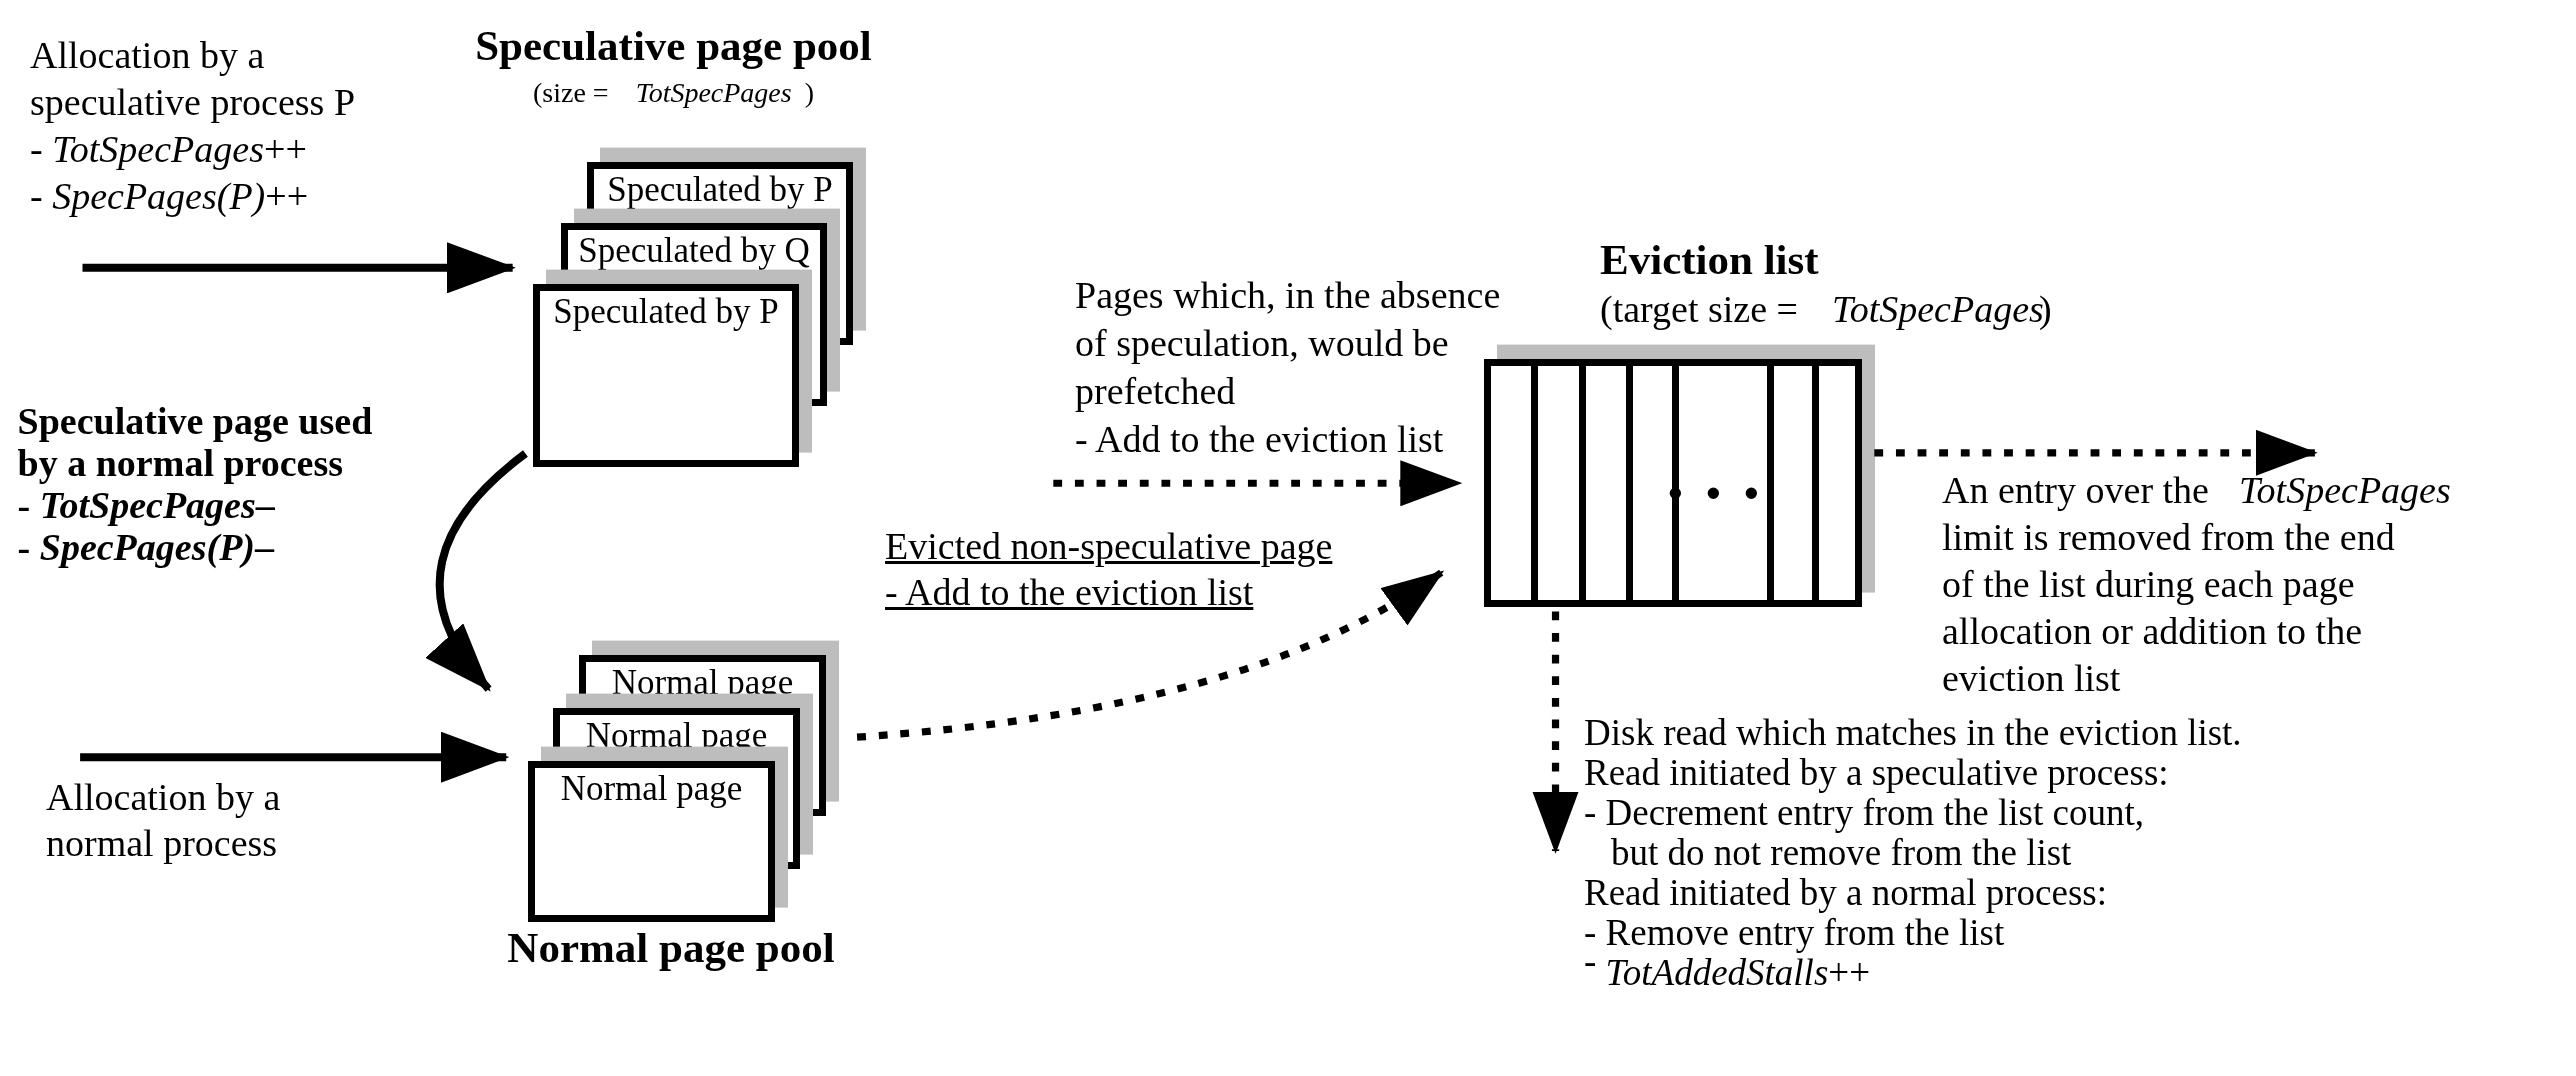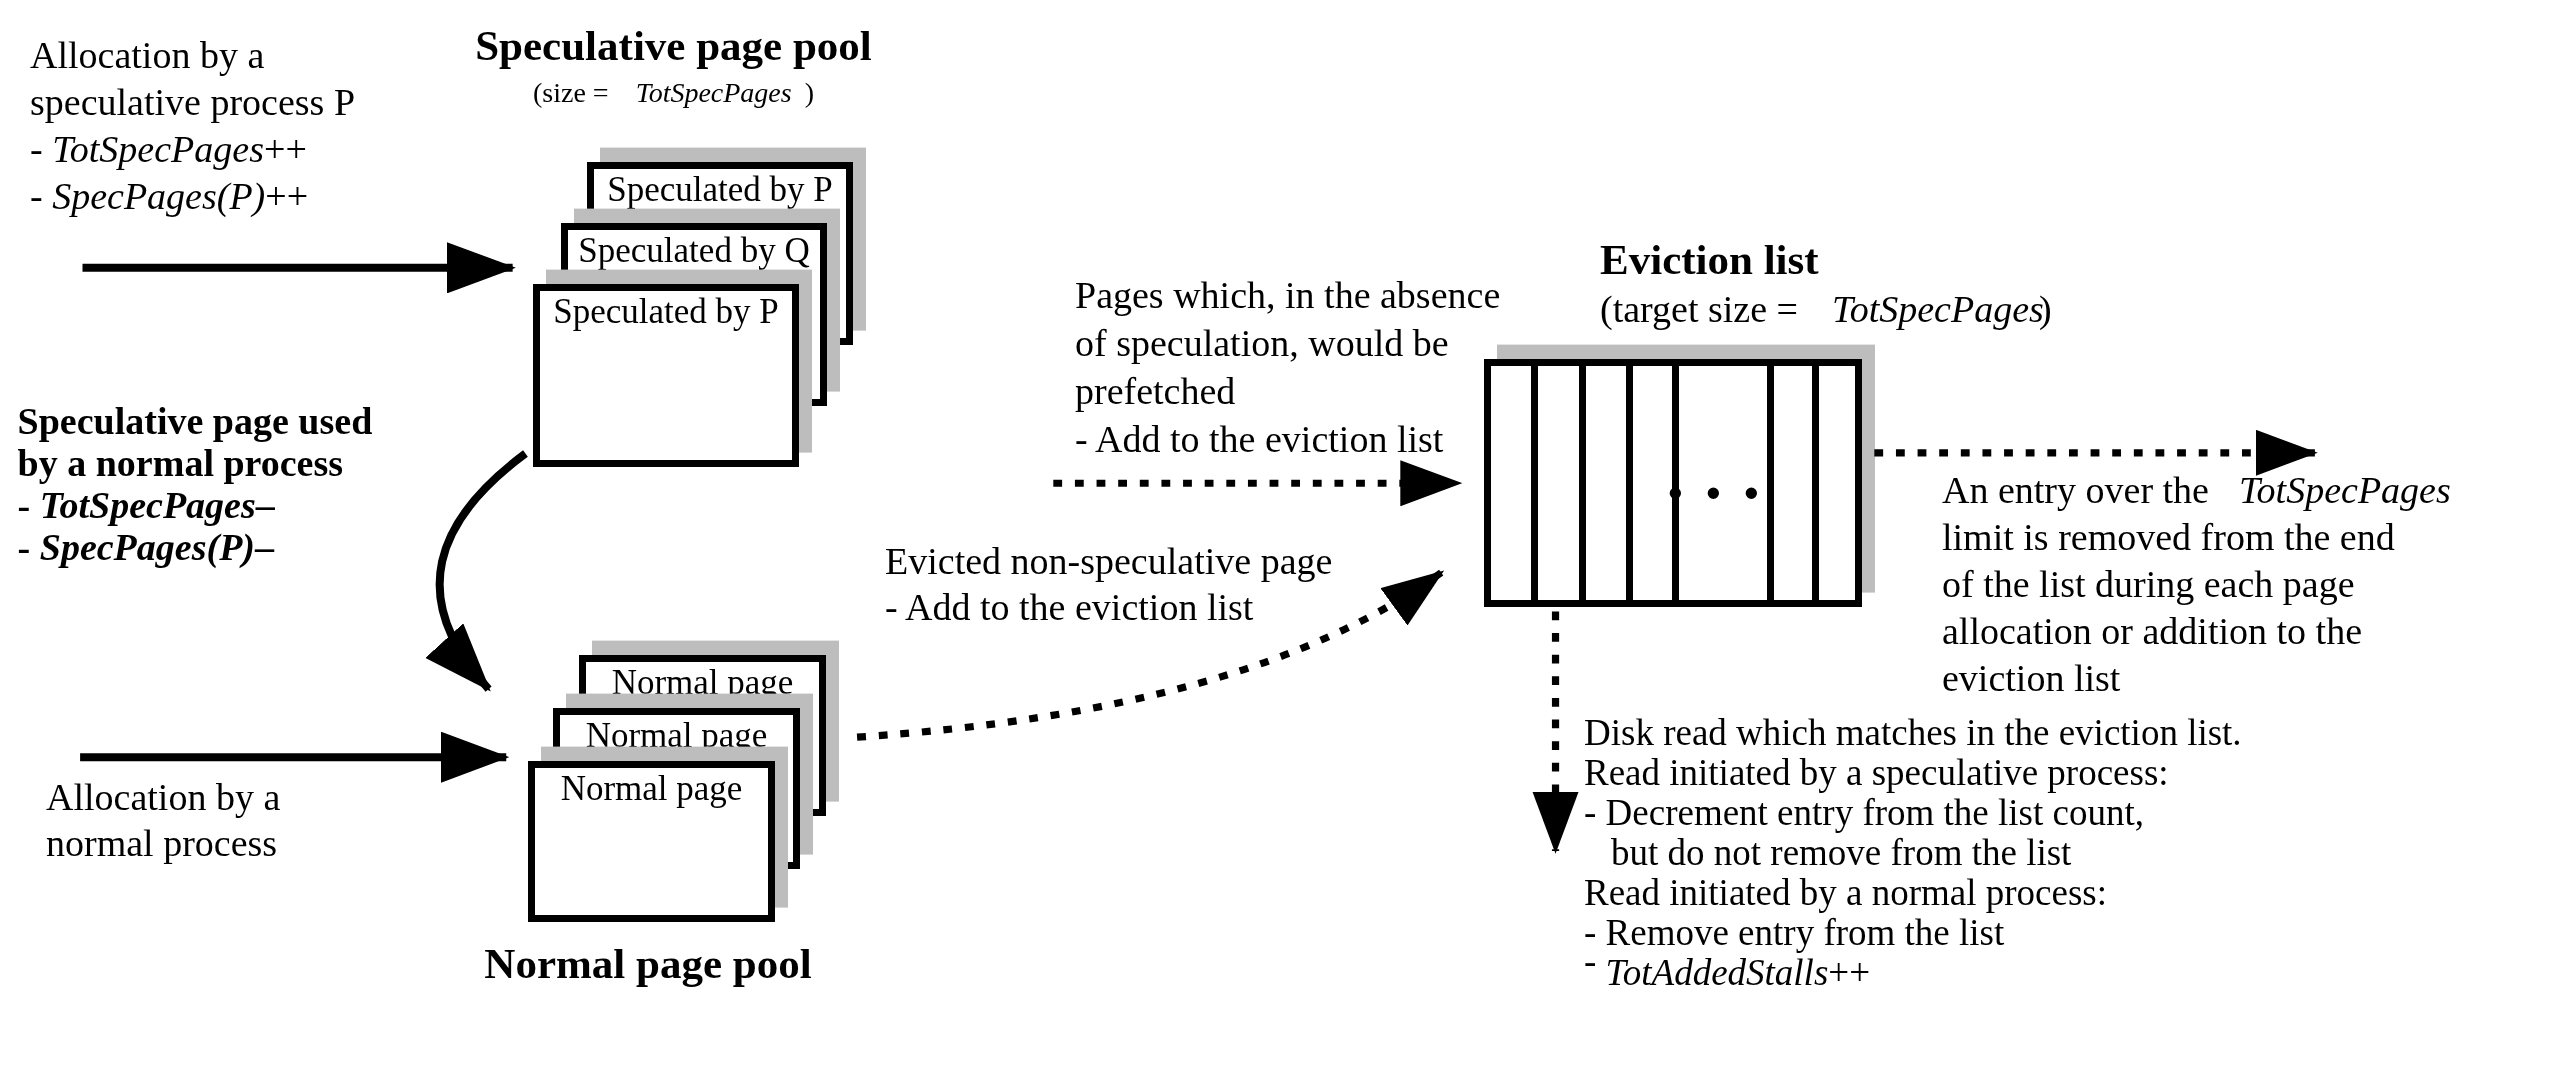--- a/index.html
+++ b/index.html
@@ -86,30 +86,30 @@
 
 <div class="card norm-card" style="left:579px;top:655px;">
   <div class="lbl">Normal page</div>
 </div>
 <div class="card norm-card" style="left:553px;top:708px;">
   <div class="lbl">Normal page</div>
 </div>
 <div class="card norm-card" style="left:528px;top:761px;">
   <div class="lbl">Normal page</div>
 </div>
-<div class="pool-title" style="left:448px;top:923px;width:400px;margin-top:16px;">Normal page pool</div>
+<div class="pool-title" style="left:471px;top:923px;width:400px;">Normal page pool</div>
 
 <div class="t" style="left:1031px;top:271px;line-height:48px;margin-left:44px;">
   <span class="ln">Pages which, in the absence</span>
   <span class="ln">of speculation, would be</span>
   <span class="ln">prefetched</span>
   <span class="ln">- Add to the eviction list</span>
 </div>
 
-<div class="t" style="left:885px;top:538px;line-height:46px;">
+<div class="t" style="left:885px;top:523px;line-height:46px;text-decoration:underline;">
   <span class="ln">Evicted non-speculative page</span>
   <span class="ln">- Add to the eviction list</span>
 </div>
 
 <div class="etitle">Eviction list</div>
 <div class="esub">
   <span>(target size =</span><span class="var">TotSpecPages</span><span class="suf">)</span>
 </div>
 
 <div class="ebox">

